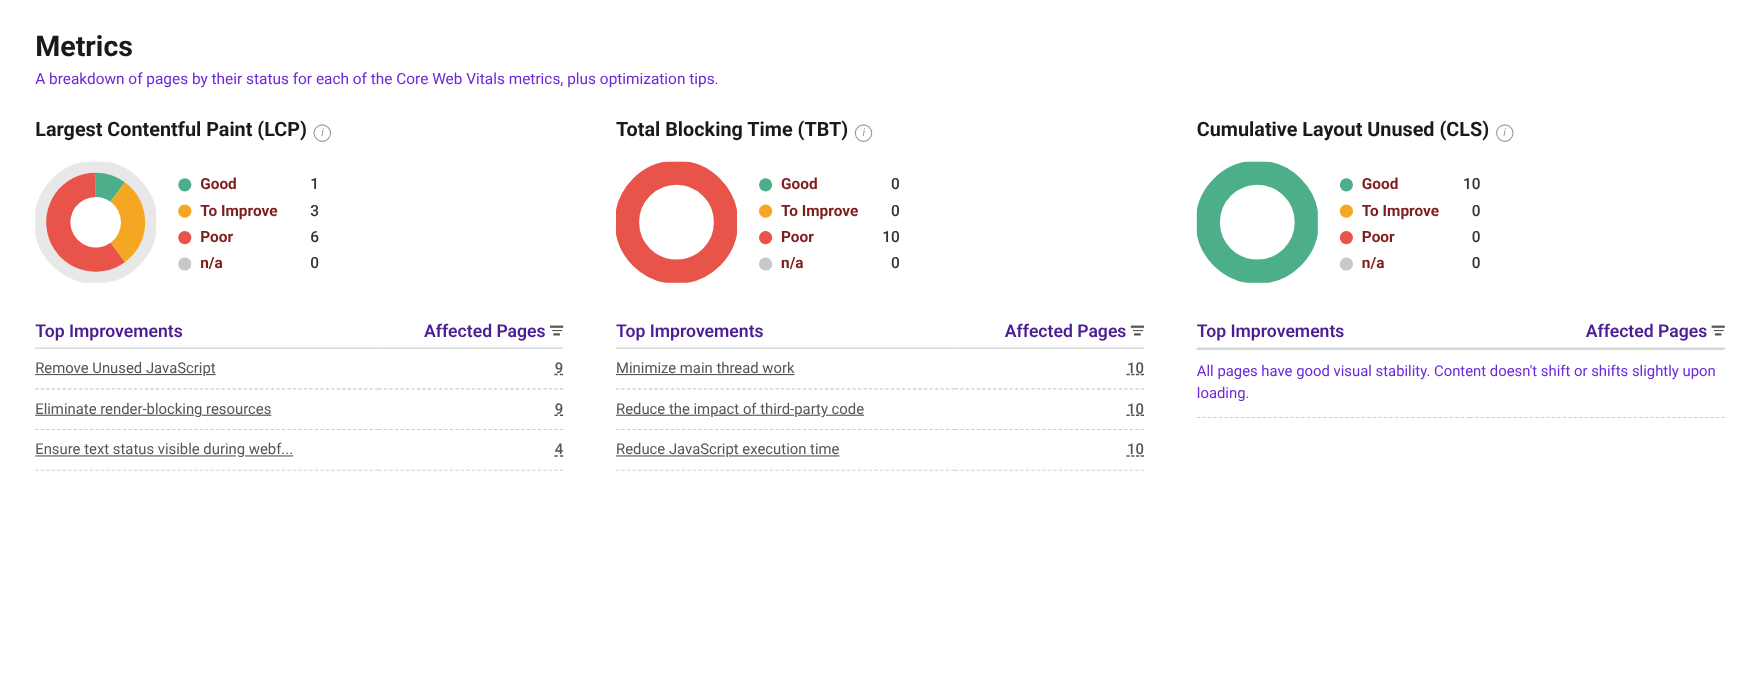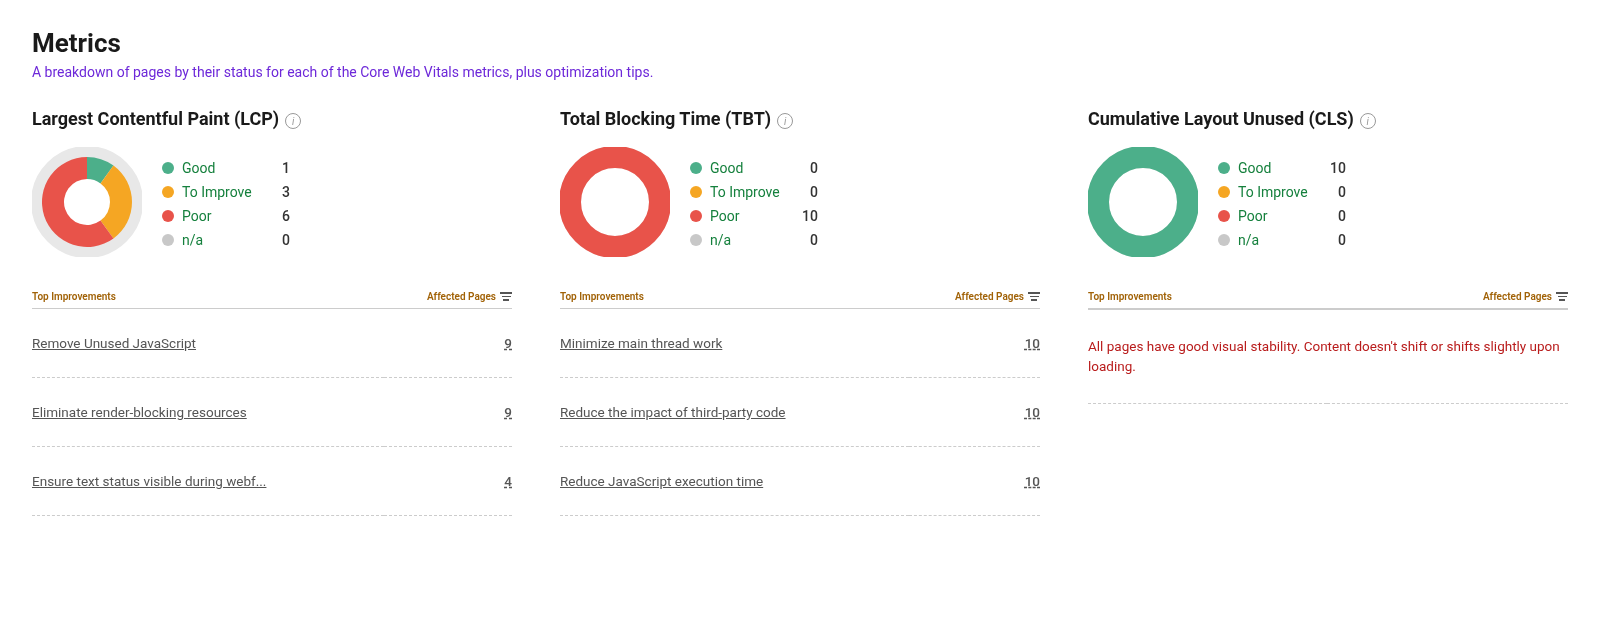--- a/index.html
+++ b/index.html
@@ -71,49 +71,50 @@
       font-size: 14px;
     }
     .legend-dot {
       width: 12px;
       height: 12px;
       border-radius: 50%;
       flex-shrink: 0;
     }
     .legend-label {
       min-width: 80px;
-      color: #15803d;
+      color: #7f1d1d;
+      font-weight: bold;
     }
     .legend-value {
       font-weight: 500;
       color: #333;
       min-width: 20px;
       text-align: right;
     }
     
     .improvements-table {
       width: 100%;
       border-collapse: collapse;
       margin-top: 4px;
     }
     .improvements-table thead tr {
       border-bottom: 1px solid #ccc;
     }
     .improvements-table th {
-      font-size: 10px;
+      font-size: 16px;
       font-weight: 600;
-      color: #a16207;
+      color: #4c1d95;
       padding: 6px 0;
       text-align: left;
     }
     .improvements-table th.right {
       text-align: right;
     }
     .improvements-table td {
-      padding: 26px 0;
+      padding: 10px 0;
       font-size: 13.5px;
       border-bottom: 1px dashed #ccc;
     }
     .improvements-table td.link-cell {
       color: #555;
       text-decoration: underline;
       cursor: pointer;
     }
     .improvements-table td.num-cell {
       text-align: right;
@@ -138,21 +139,21 @@
       display: block;
       background: #555;
       height: 1.5px;
     }
     .filter-icon span:nth-child(1) { width: 12px; }
     .filter-icon span:nth-child(2) { width: 9px; margin-left: 1.5px; }
     .filter-icon span:nth-child(3) { width: 6px; margin-left: 3px; }
 
     .cls-good-text {
       font-size: 13.5px;
-      color: #b91c1c;
+      color: #6d28d9;
       line-height: 1.5;
       padding-top: 10px;
     }
   </style>
 </head>
 <body>
 
 <h1 class="page-title">Metrics</h1>
 <p class="page-subtitle">A breakdown of pages by their status for each of the Core Web Vitals metrics, plus optimization tips.</p>
 

